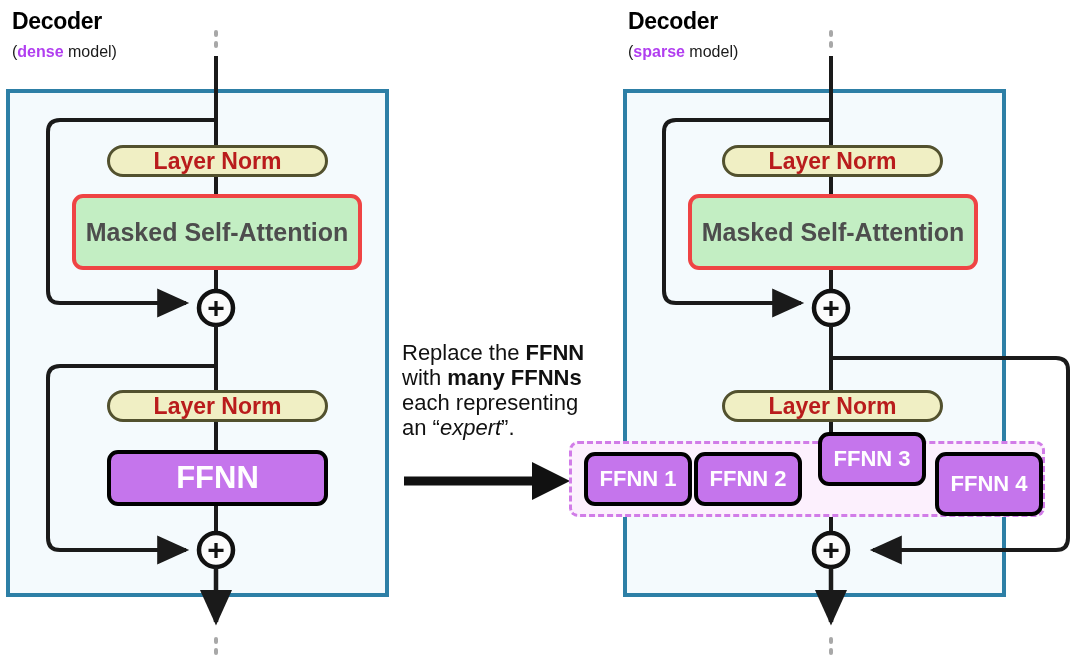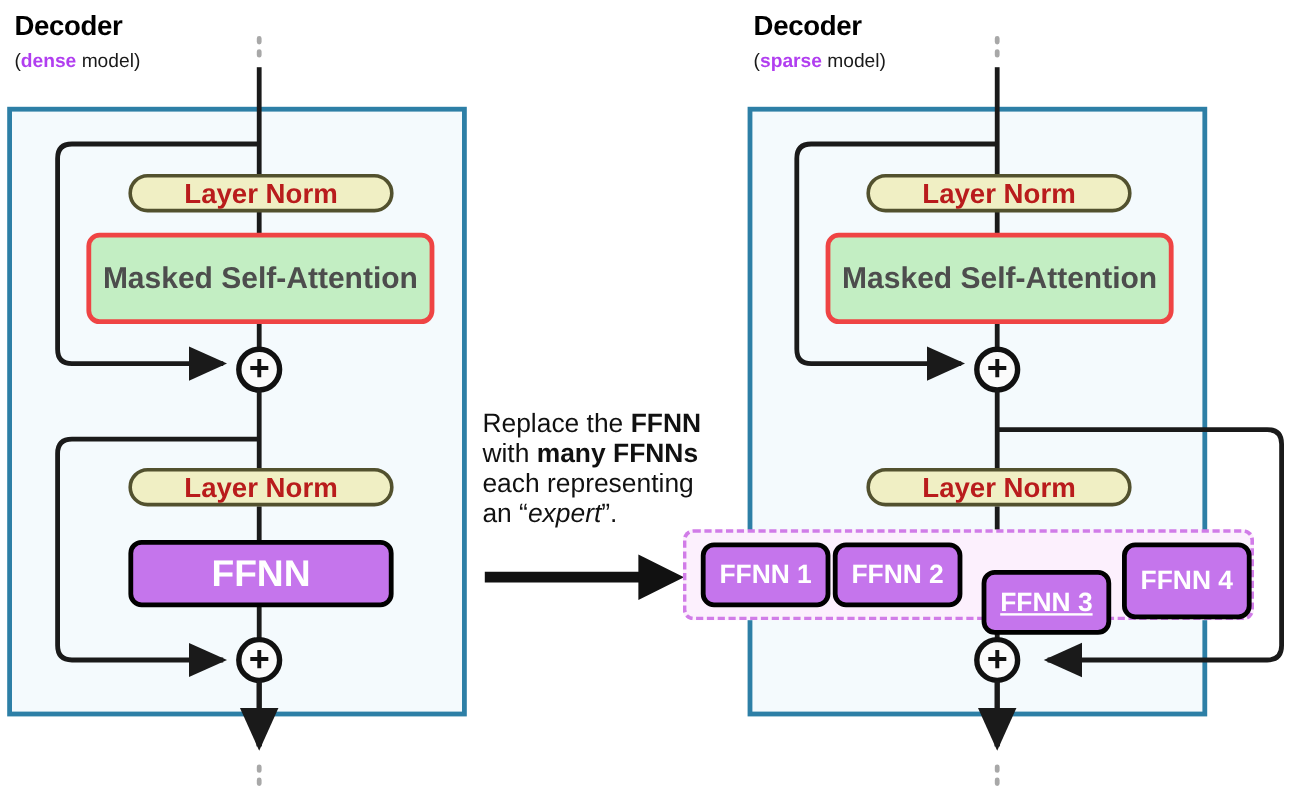--- a/index.html
+++ b/index.html
@@ -180,21 +180,21 @@
   <div class="block lnorm" style="left:107px;top:390px;width:221px;height:32px;">Layer Norm</div>
   <div class="block ffnn" style="left:107px;top:450px;width:221px;height:56px;">FFNN</div>
 
   <div class="block lnorm" style="left:722px;top:145px;width:221px;height:32px;">Layer Norm</div>
   <div class="block attn" style="left:688px;top:194px;width:290px;height:76px;">Masked Self-Attention</div>
   <div class="block lnorm" style="left:722px;top:390px;width:221px;height:32px;">Layer Norm</div>
 
   <div class="experts-box" style="left:569px;top:441px;width:476px;height:76px;"></div>
   <div class="block ffnn-small" style="left:584px;top:452px;width:108px;height:54px;">FFNN 1</div>
   <div class="block ffnn-small" style="left:694px;top:452px;width:108px;height:54px;">FFNN 2</div>
-  <div class="block ffnn-small" style="left:818px;top:475px;width:108px;height:54px;text-decoration:underline;">FFNN 3</div>
+  <div class="block ffnn-small" style="left:818px;top:432px;width:108px;height:54px;">FFNN 3</div>
   <div class="block ffnn-small" style="left:935px;top:452px;width:108px;height:64px;">FFNN 4</div>
 
   <div class="caption" style="left:402px;top:340px;">
     <div><span>Replace the </span><b>FFNN</b></div>
     <div><span>with </span><b>many FFNNs</b></div>
     <div>each representing</div>
     <div><span>an “</span><i>expert</i><span>”.</span></div>
   </div>
 
 </div>

